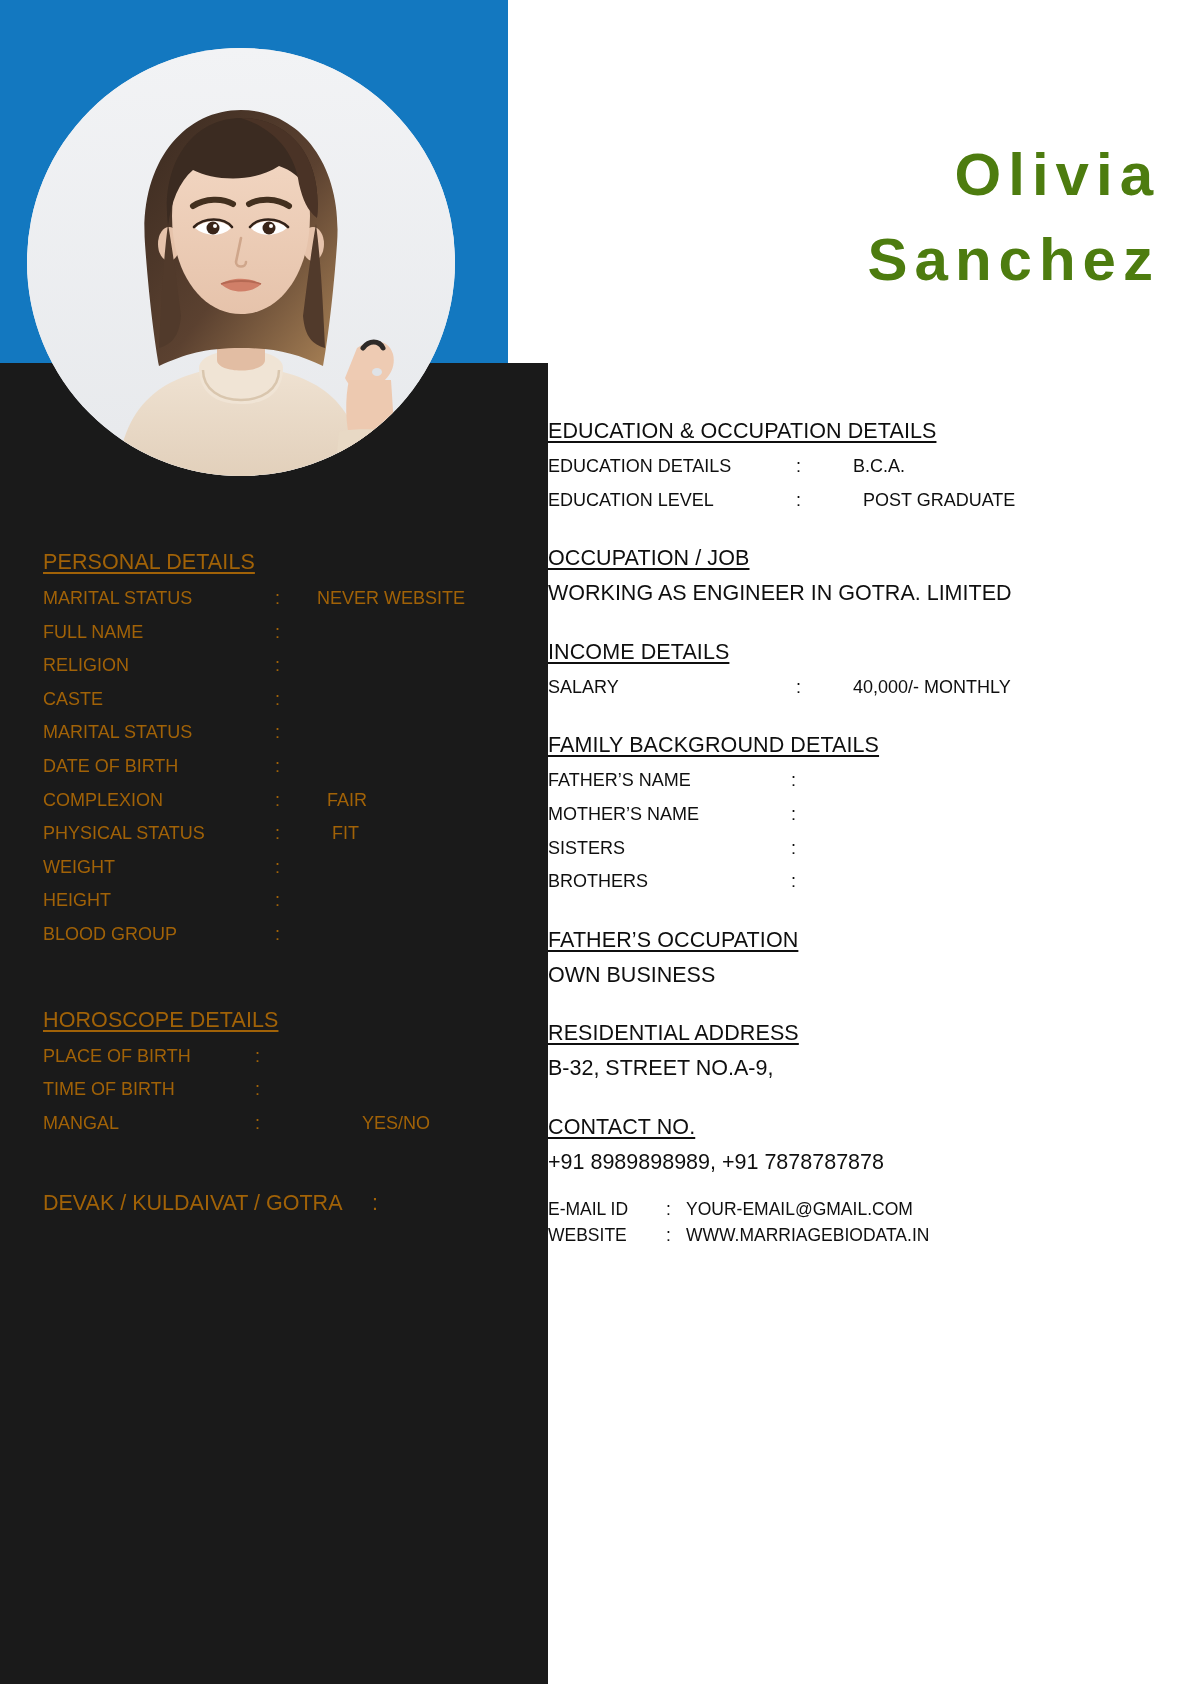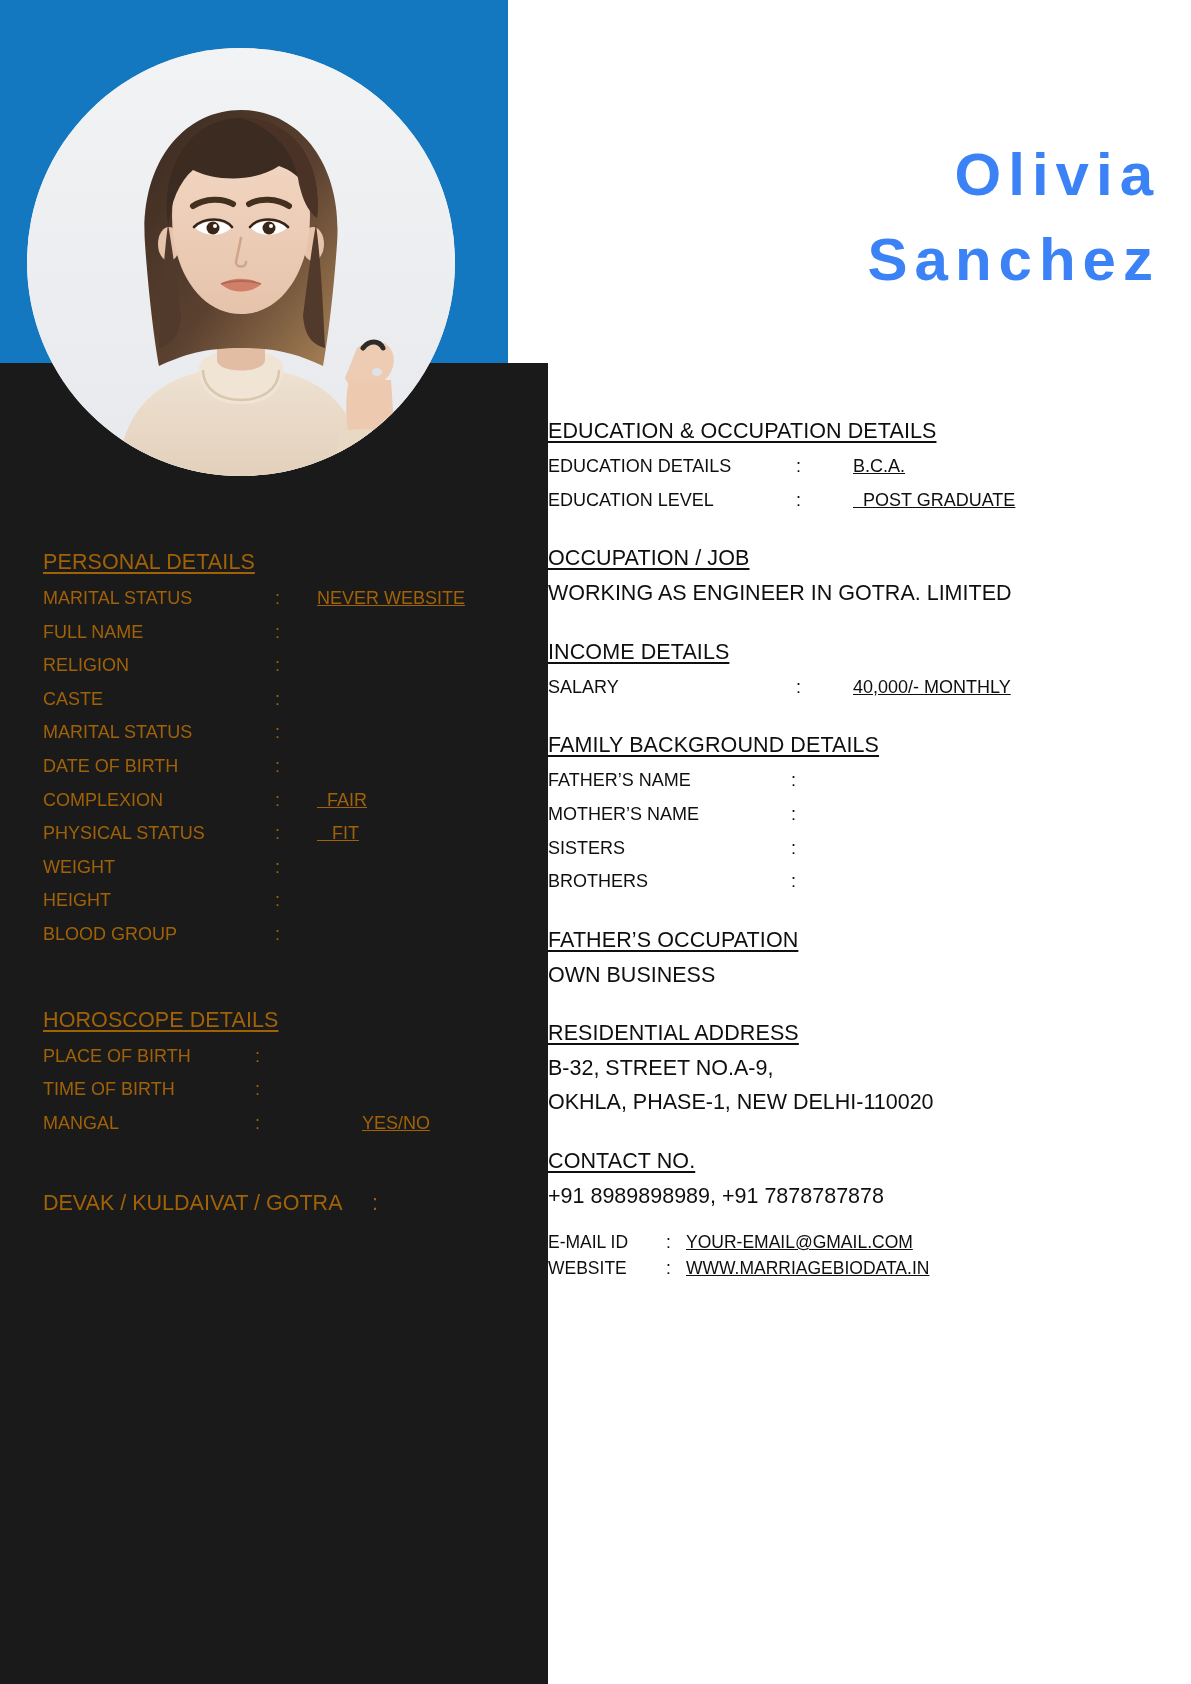--- a/index.html
+++ b/index.html
@@ -56,21 +56,21 @@
   }
   .photo-art svg { display: block; width: 100%; height: 100%; }
 
   
   .name-header {
     position: absolute;
     left: 600px;
     top: 132px;
     width: 560px;
     text-align: right;
-    color: #3b82f6;
+    color: #4d7c0f;
     font-size: 60px;
     font-weight: bold;
     letter-spacing: 7px;
     line-height: 1.42;
   }
   .name-line { display: block; white-space: nowrap; }
 
   
   .sec-head {
     font-weight: normal;
@@ -86,21 +86,21 @@
 
   .row {
     display: flex;
     align-items: baseline;
     font-size: 18px;
     font-weight: normal;
     white-space: pre;
   }
   .row .lbl { flex: 0 0 auto; }
   .row .colon { flex: 0 0 auto; text-align: left; }
-  .row .val { flex: 0 0 auto; text-decoration: underline; }
+  .row .val { flex: 0 0 auto; }
 
   
   .left-col {
     position: absolute;
     left: 43px;
     top: 550px;
     width: 470px;
     color: #a16207;
     z-index: 5;
   }
@@ -390,21 +390,20 @@
     </div>
 
     <div class="blk">
       <div class="sec-head">FATHER’S OCCUPATION</div>
       <div class="plain-line">OWN BUSINESS</div>
     </div>
 
     <div class="blk">
       <div class="sec-head">RESIDENTIAL ADDRESS</div>
       <div class="plain-line">B-32, STREET NO.A-9,</div>
-      <div class="plain-line">OKHLA, PHASE-1, NEW DELHI-110020</div>
     </div>
 
     <div class="blk">
       <div class="sec-head">CONTACT NO.</div>
       <div class="plain-line">+91 8989898989, +91 7878787878</div>
 
       <div class="contact-small">
         <div class="row">
           <span class="lbl">E-MAIL ID</span>
           <span class="colon">:</span>

